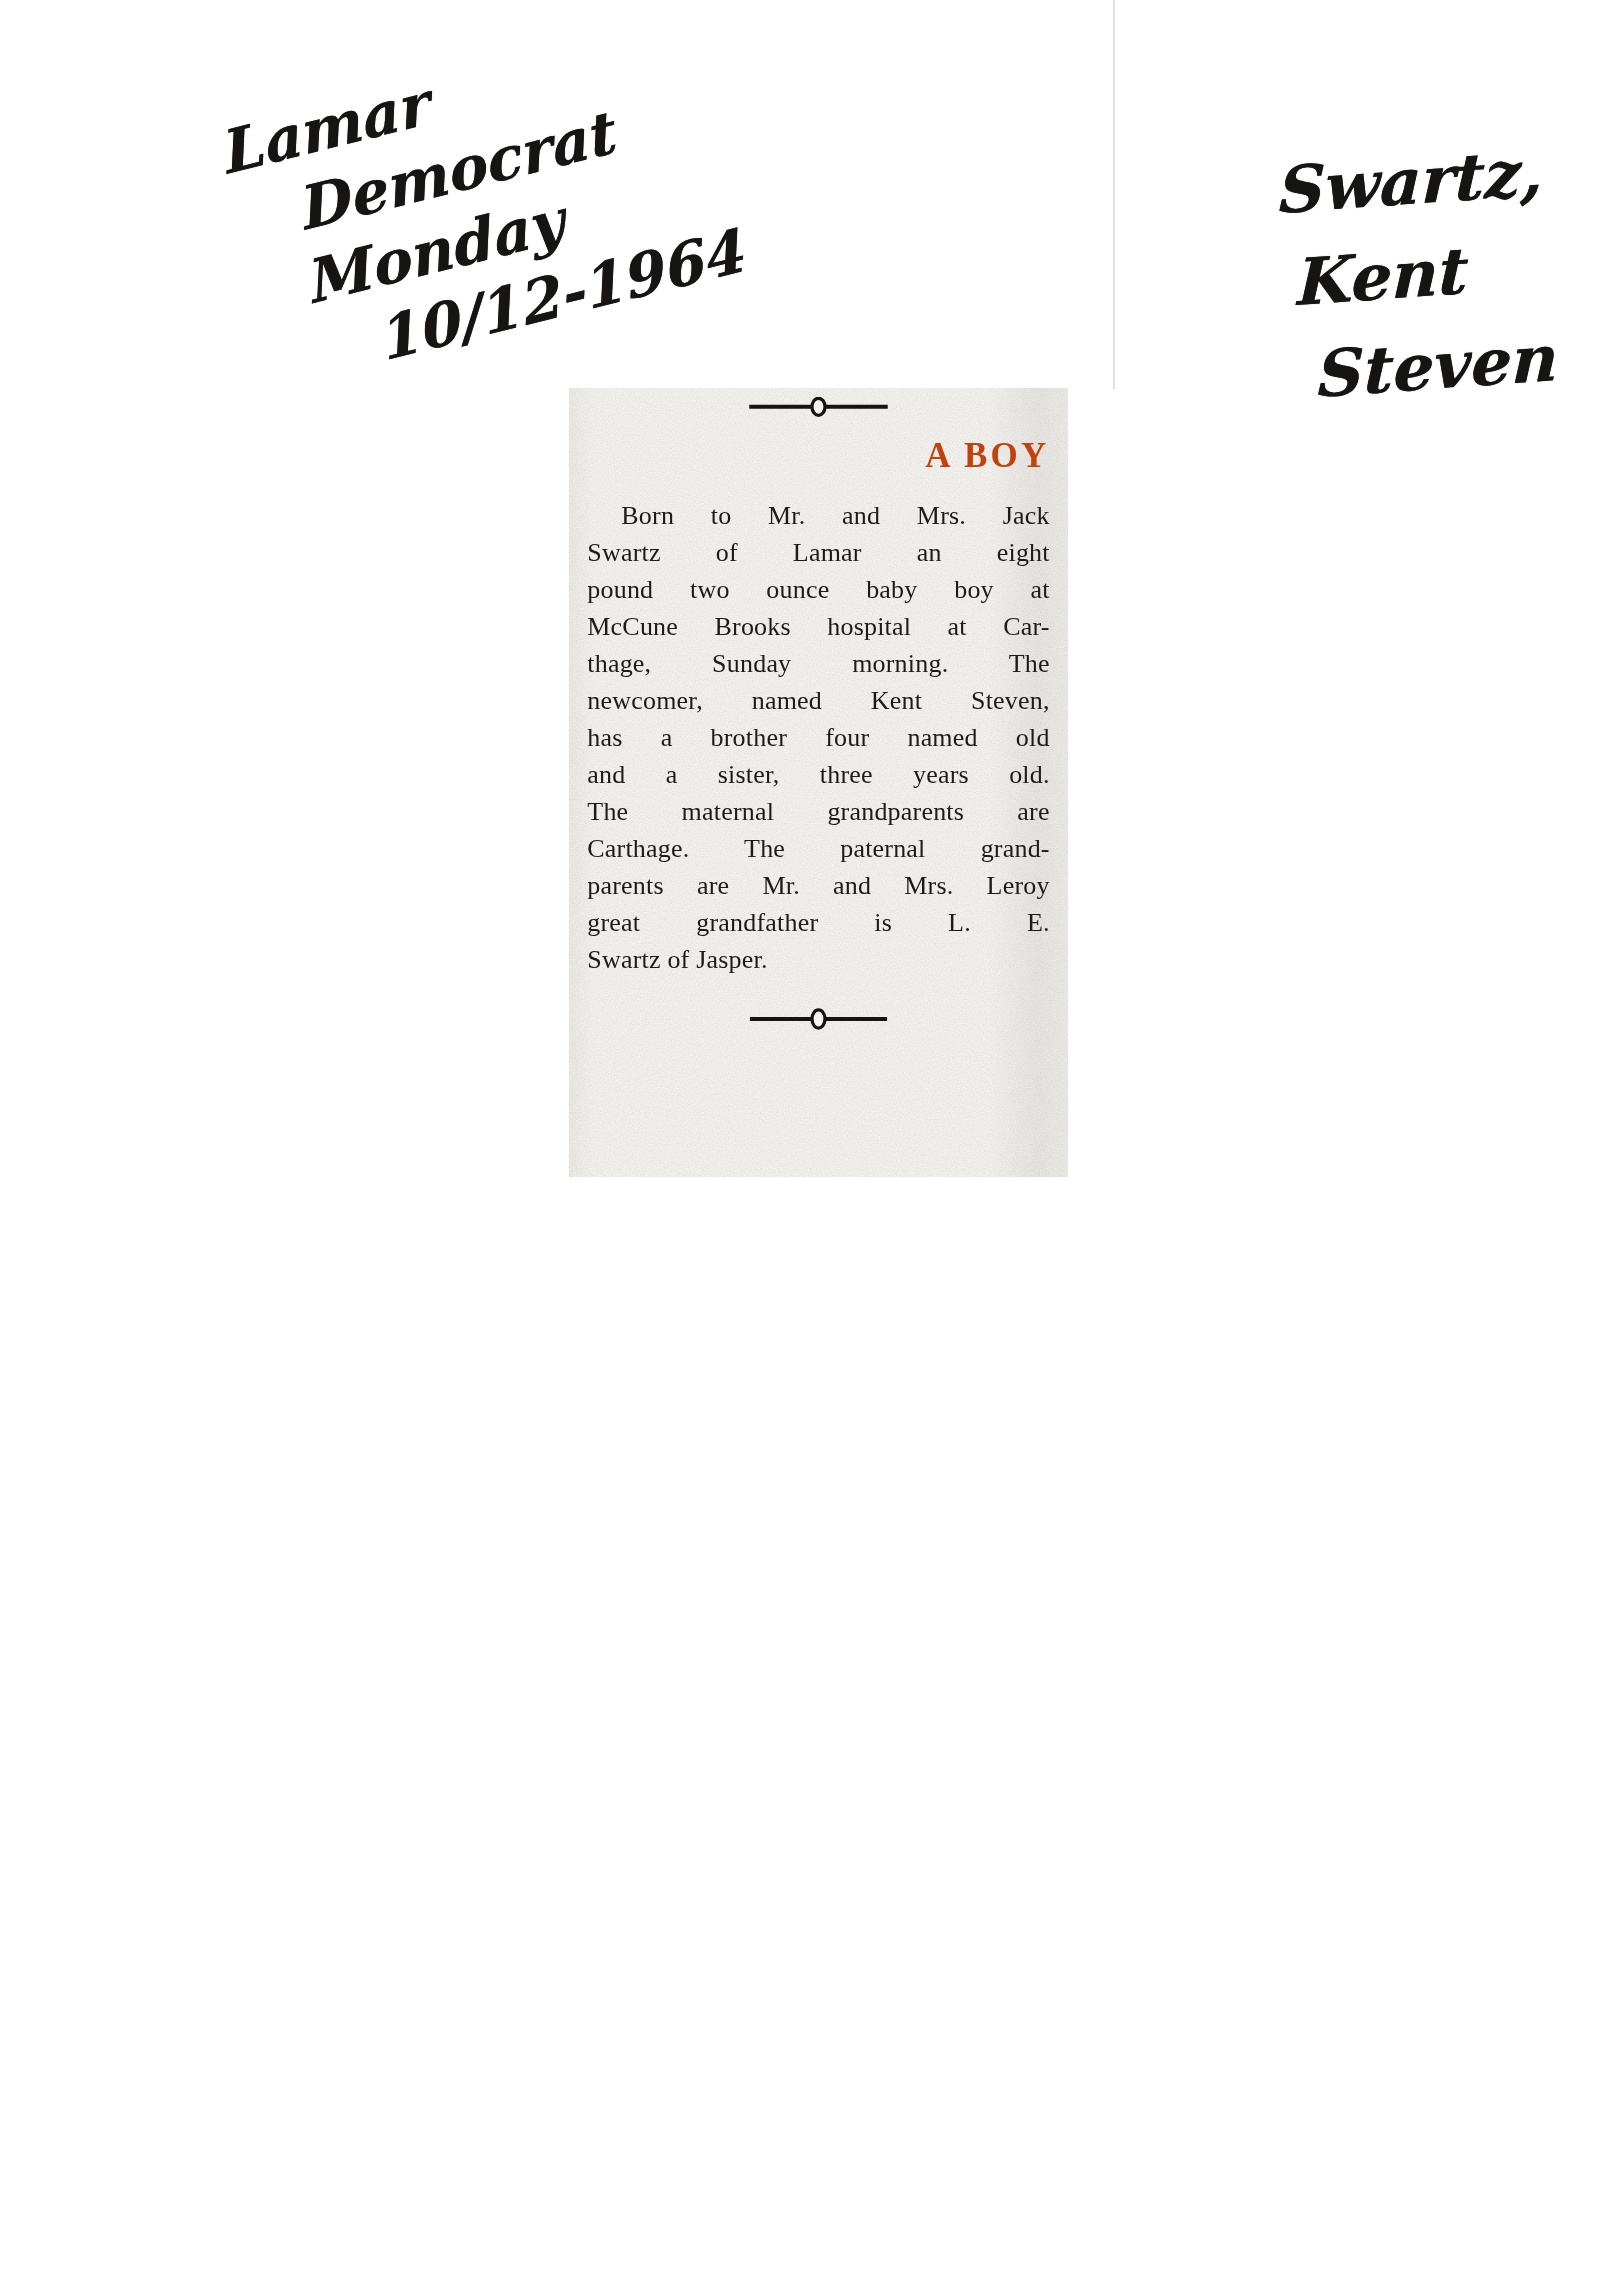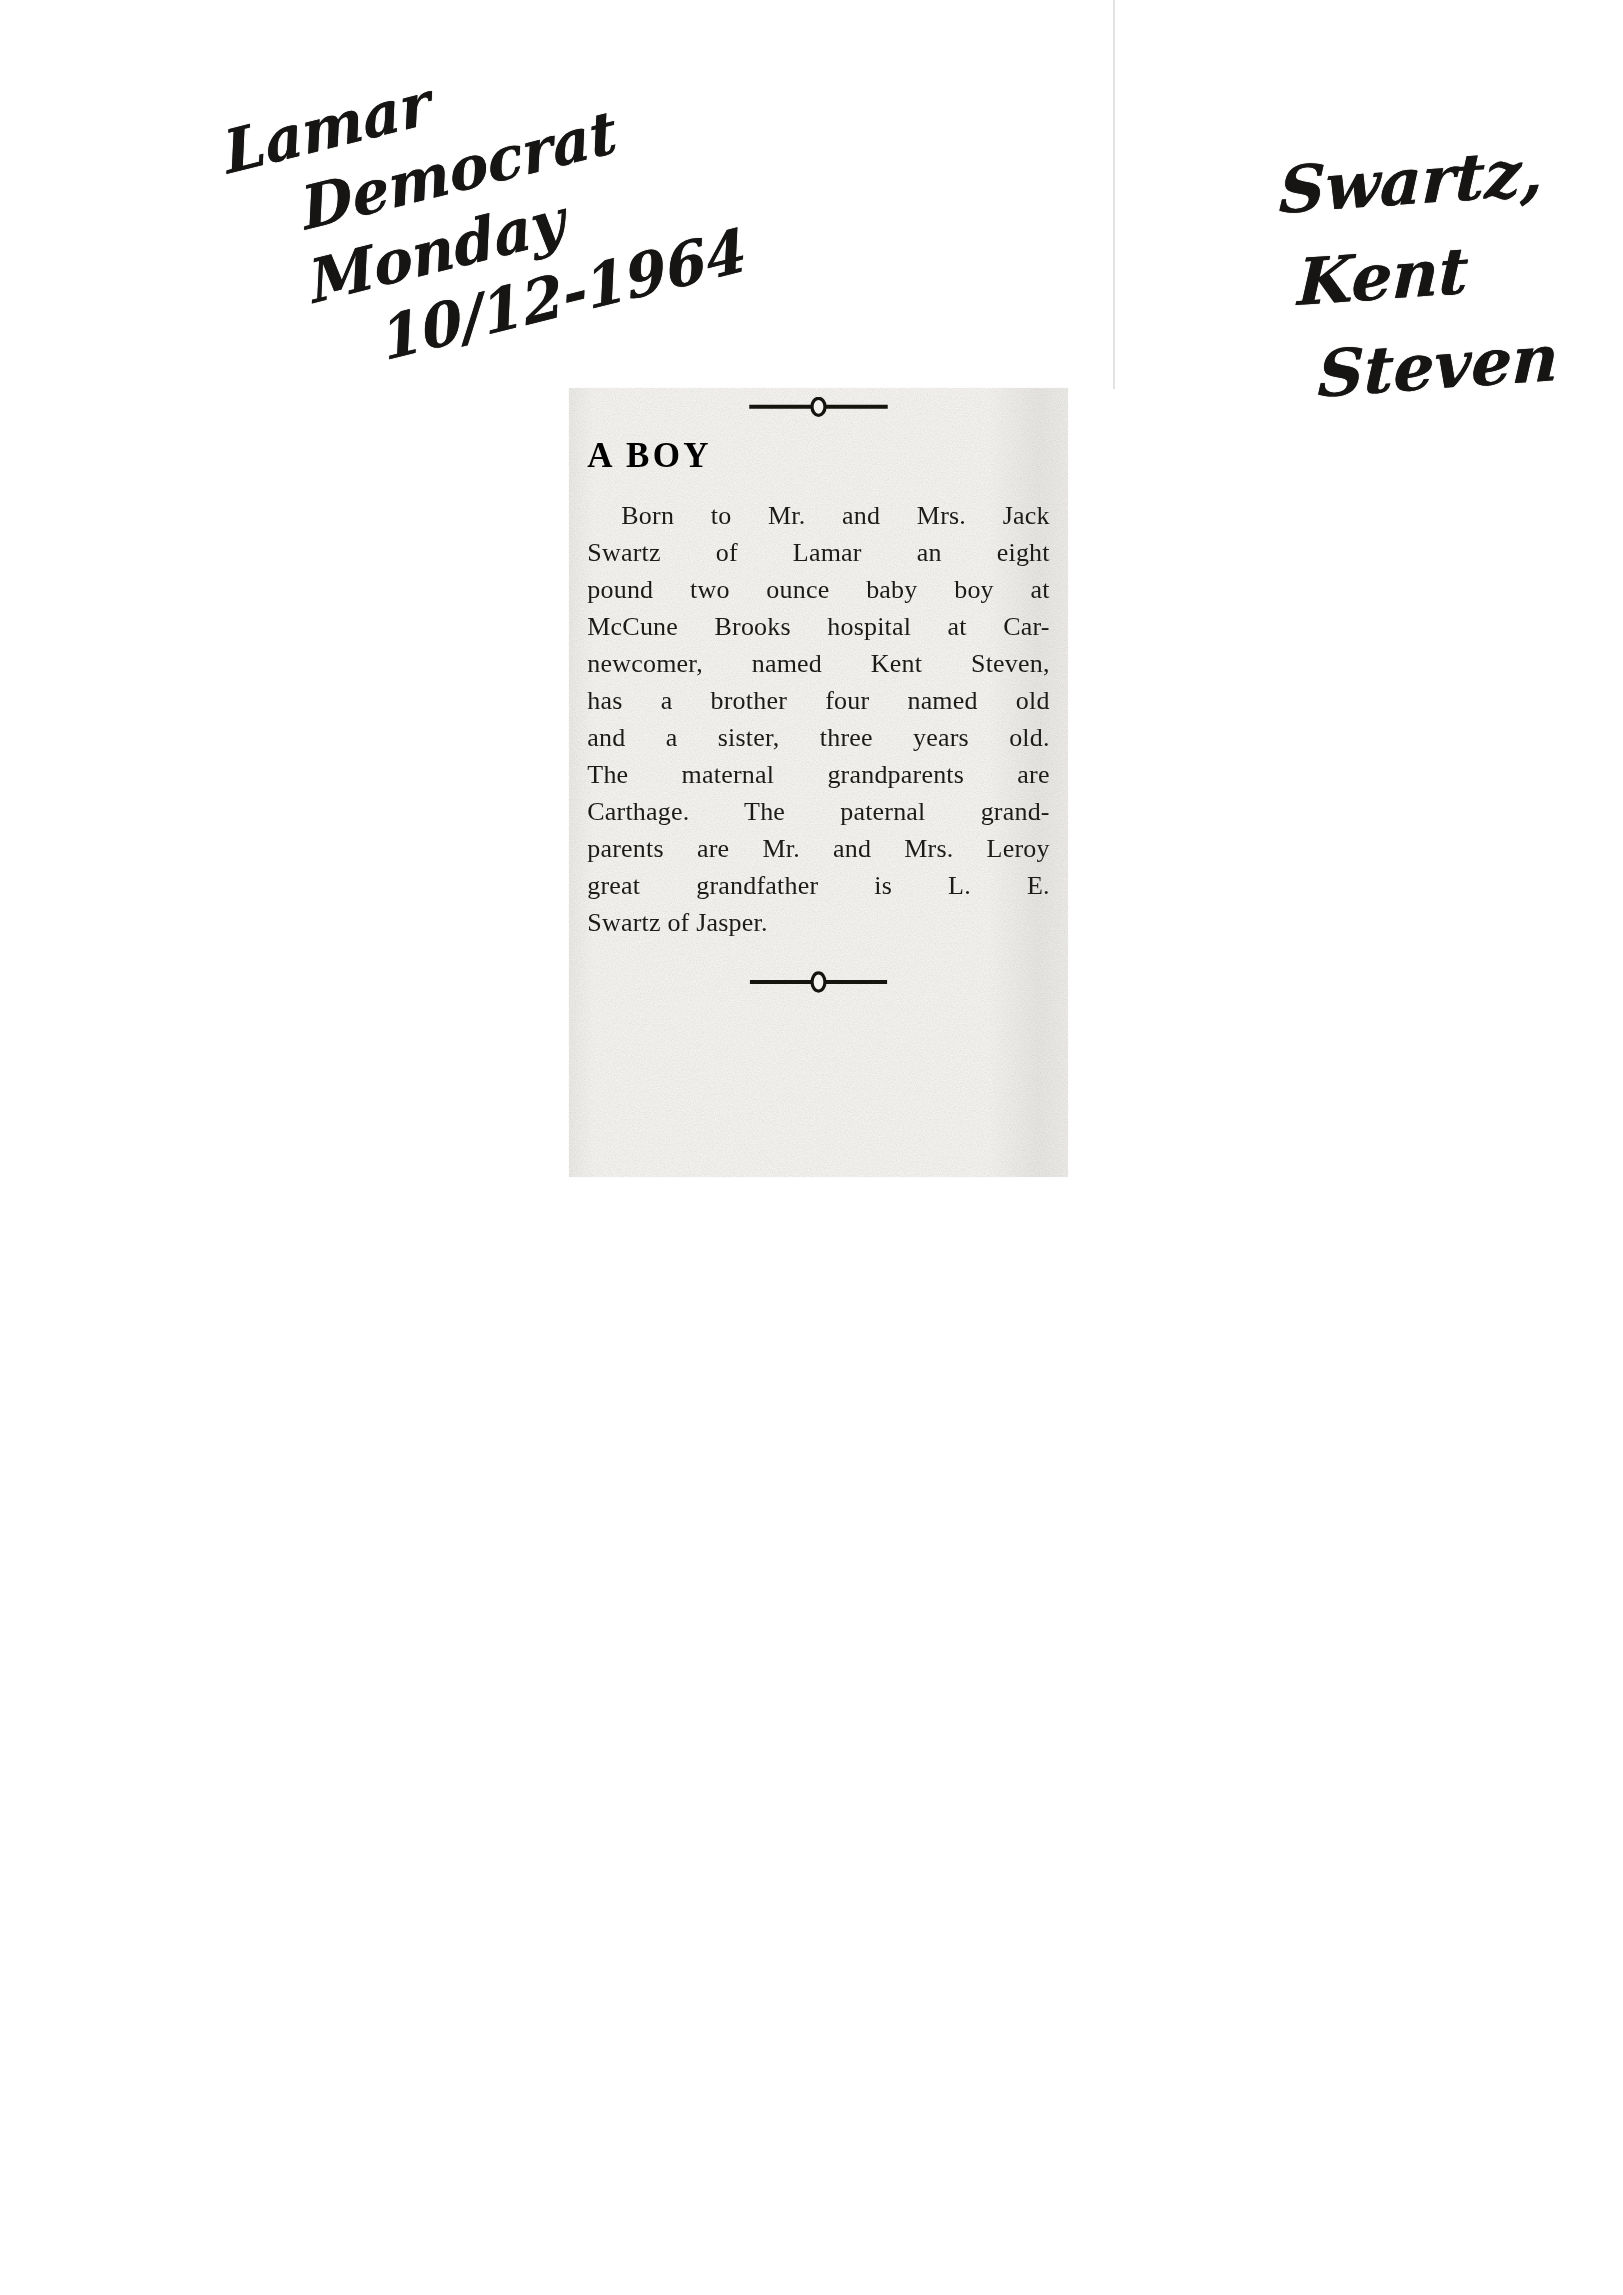--- a/index.html
+++ b/index.html
@@ -98,25 +98,25 @@
 
   .ornament {
     display: flex;
     justify-content: center;
     margin: 0 auto;
   }
   .ornament svg { display: block; }
 
   .headline {
     margin-top: 19.6px;
-    text-align: left;
+    text-align: right;
     font-size: 35px;
     font-weight: bold;
     letter-spacing: 3.3px;
-    color: #000000;
+    color: #c2410c;
   }
 
   .article {
     margin-top: 21px;
     font-size: 26px;
     line-height: 37px;
     color: #1c1b18;
     letter-spacing: 0.2px;
   }
   .article-line {
@@ -168,20 +168,21 @@
       </svg>
     </div>
 
     <div class="headline">A BOY</div>
 
     <div class="article">
       <div class="article-line first">Born to Mr. and Mrs. Jack</div>
       <div class="article-line">Swartz of Lamar an eight</div>
       <div class="article-line">pound two ounce baby boy at</div>
       <div class="article-line">McCune Brooks hospital at Car-</div>
+      <div class="article-line">thage, Sunday morning. The</div>
       <div class="article-line">newcomer, named Kent Steven,</div>
       <div class="article-line">has a brother four named old</div>
       <div class="article-line">and a sister, three years old.</div>
       <div class="article-line">The maternal grandparents are</div>
       <div class="article-line">Carthage. The paternal grand-</div>
       <div class="article-line">parents are Mr. and Mrs. Leroy</div>
       <div class="article-line">great grandfather is L. E.</div>
       <div class="article-line last">Swartz of Jasper.</div>
     </div>
 

